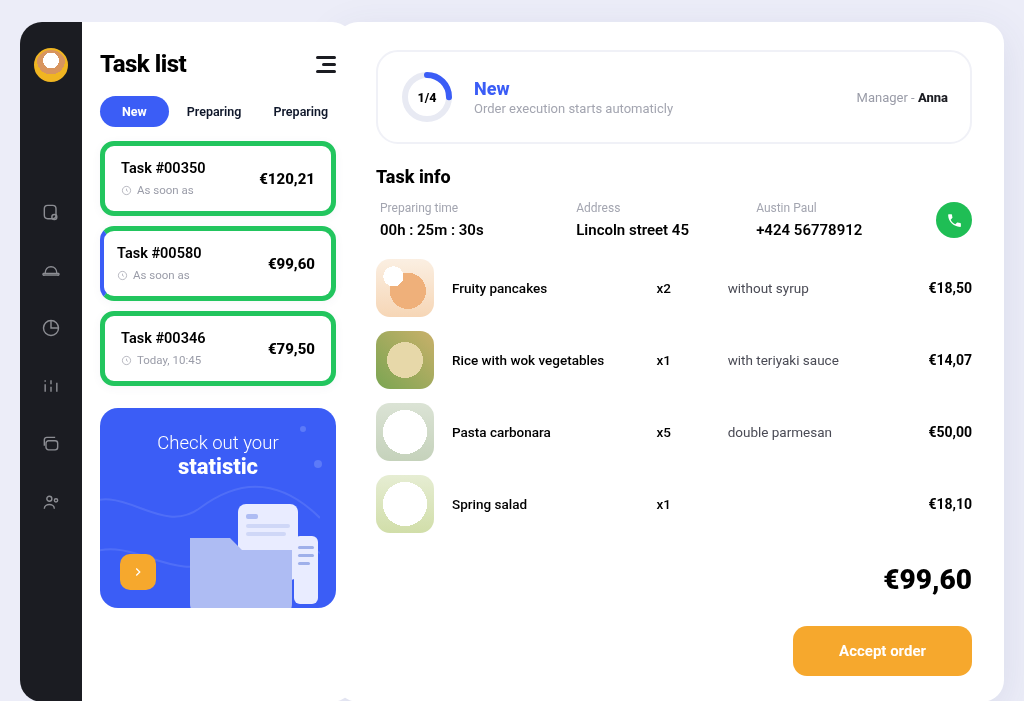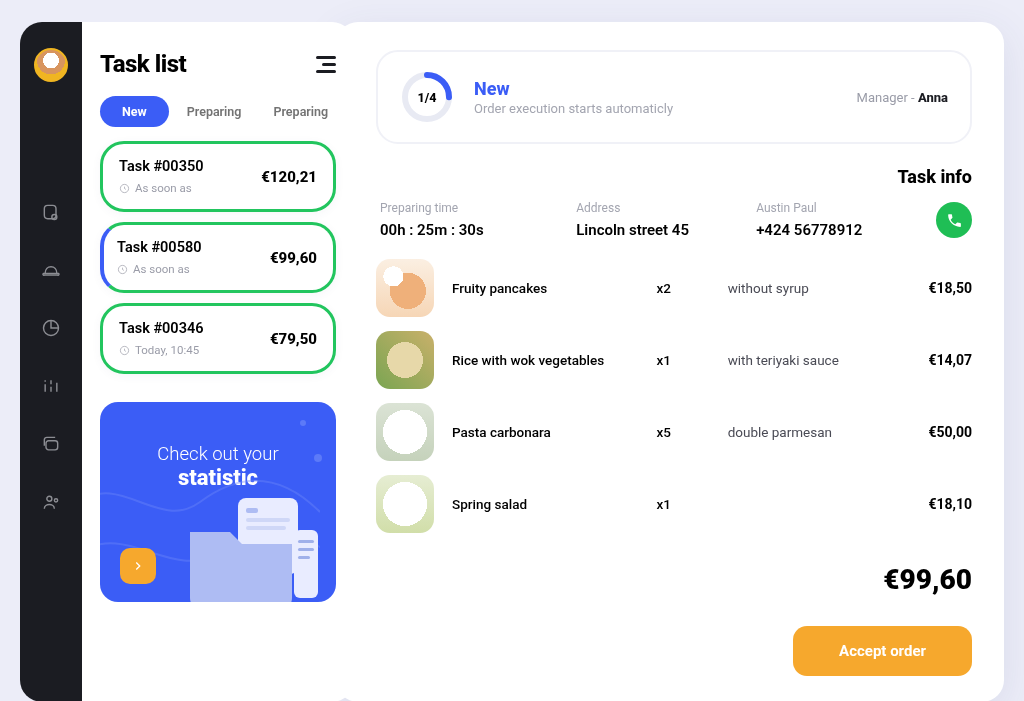--- a/index.html
+++ b/index.html
@@ -21,38 +21,38 @@
     width: 272px; background: #fff; border-radius: 0 22px 22px 0;
     padding: 28px 18px 18px 18px; position: relative; z-index: 1; text-align: center;
   }
   .tl-head { display: flex; justify-content: space-between; align-items: center; margin-bottom: 18px; }
   .tl-head h1 { font-size: 24px; font-weight: 800; letter-spacing: -.5px; }
   .ham { width: 20px; display: flex; flex-direction: column; gap: 4px; cursor: pointer; align-items:flex-end;}
   .ham span { height: 3px; background: #1b1c22; border-radius: 2px; }
   .ham span:nth-child(1){width:100%}.ham span:nth-child(2){width:70%}.ham span:nth-child(3){width:100%}
 
   .tabs { display: flex; align-items: center; gap: 4px; margin-bottom: 14px; justify-content: space-between; }
-  .tab { font-size: 12.5px; font-weight: 600; color: #737373; padding: 7px 14px; border-radius: 16px; cursor: pointer; }
+  .tab { font-size: 12.5px; font-weight: 600; color: #0f172a; padding: 7px 14px; border-radius: 16px; cursor: pointer; }
   .tab.active { background: #3b5df6; color: #fff; font-weight:700; padding:8px 22px; }
 
   .tasks { display: flex; flex-direction: column; gap: 10px; }
   .task {
-    background: #fff; border: 3px solid #22c55e; border-radius: 24px;
+    background: #fff; border: 5px solid #22c55e; border-radius: 14px;
     padding: 14px 16px; display: flex; justify-content: space-between; align-items: center;
     cursor: pointer; box-shadow: 0 2px 10px rgba(70,80,120,.05);
   }
   .task.sel { border-left: 4px solid #3b5df6; padding-left: 13px; }
   .t-left .t-id { font-size: 14.5px; font-weight: 600; margin-bottom: 6px; }
   .t-left .t-when { font-size: 11.5px; color: #9a9ca8; display: flex; align-items: center; gap: 5px; }
   .t-left .t-when svg { width: 11px; height: 11px; stroke: #9a9ca8; fill:none; stroke-width:1.5;}
   .t-price { font-size: 15px; font-weight: 800; }
 
   .promo {
-    margin-top: 28px; background: #3b5df6; border-radius: 18px;
-    padding: 41px 20px 64px 20px; color: #fff; position: relative; overflow: hidden; height: 200px;
+    margin-top: 22px; background: #3b5df6; border-radius: 18px;
+    padding: 24px 20px 64px 20px; color: #fff; position: relative; overflow: hidden; height: 200px;
   }
   .promo .line1 { font-size: 18.5px; font-weight: 300; }
   .promo .line2 { font-size: 22px; font-weight: 800; }
   .promo-illus { position: absolute; right: 10px; bottom: -6px; }
   .promo-btn {
     position: absolute; left: 20px; bottom: 18px; width: 36px; height: 36px;
     background: #f6a82d; border-radius: 10px; display:flex;align-items:center;justify-content:center;cursor:pointer;
   }
   .promo-btn svg{width:14px;height:14px;stroke:#fff;fill:none;stroke-width:2.2;}
   .dots .d{position:absolute;border-radius:50%;background:#5c7af8;}
@@ -74,21 +74,21 @@
   .ring svg { transform: rotate(-90deg); }
   .ring .bg { stroke: #e8eaf3; }
   .ring .fg { stroke: #3b5df6; }
   .ring-txt { position:absolute; inset:0; display:flex;align-items:center;justify-content:center;font-size:12.5px;font-weight:800;}
   .status-mid { flex: 1; }
   .status-mid .st-title { color: #3b5df6; font-size: 18px; font-weight: 800; margin-bottom: 2px; }
   .status-mid .st-sub { color: #a3a5b0; font-size: 13px; }
   .mgr { font-size: 13px; color: #9a9ca8; }
   .mgr b { color: #1b1c22; font-weight: 800; }
 
-  .info-title { font-size: 18px; font-weight: 800; margin-bottom: 14px; text-align: right; }
+  .info-title { font-size: 18px; font-weight: 800; margin-bottom: 14px; }
   .info-row {
     display: grid; grid-template-columns: 1.1fr 1fr 1fr auto; gap: 16px;
     align-items: center; margin-bottom: 20px; padding-left: 4px;
   }
   .info-col .lbl { font-size: 12px; color: #a3a5b0; margin-bottom: 6px; }
   .info-col .val { font-size: 15px; font-weight: 600; }
   .call {
     width: 36px; height: 36px; border-radius: 50%; background: #1fbe55;
     display:flex;align-items:center;justify-content:center;cursor:pointer;
   }

